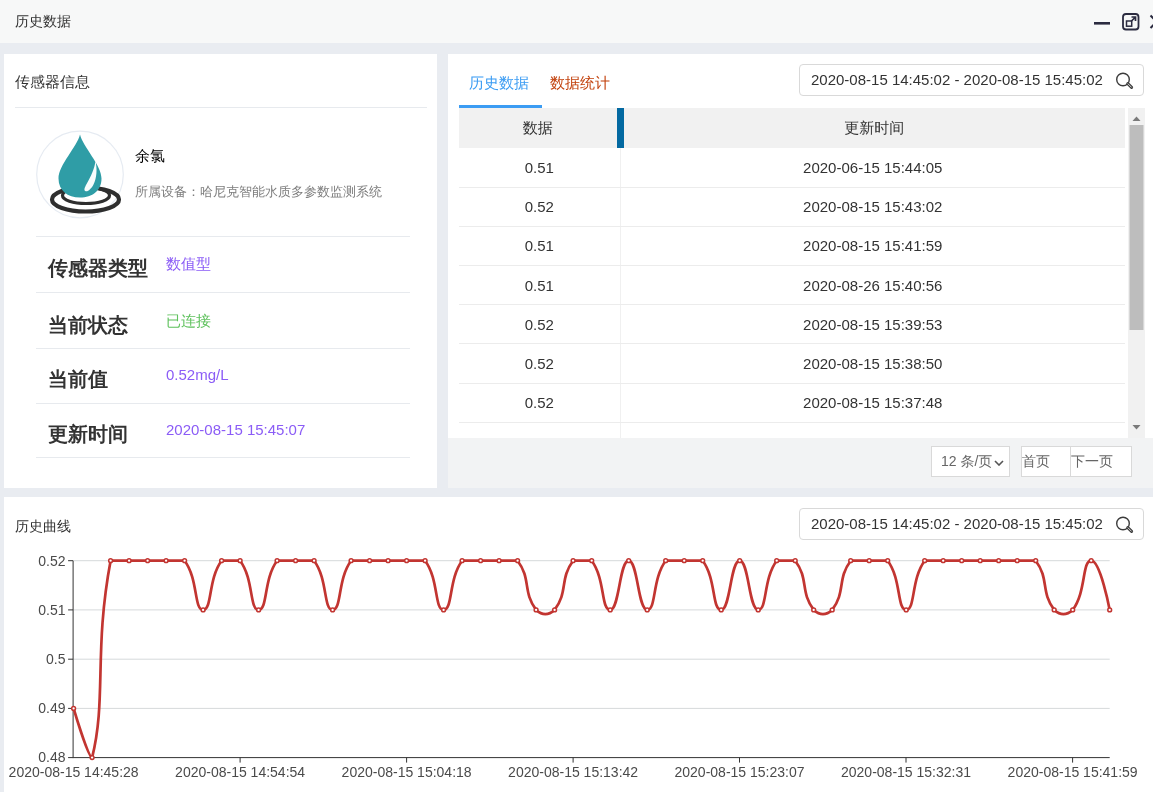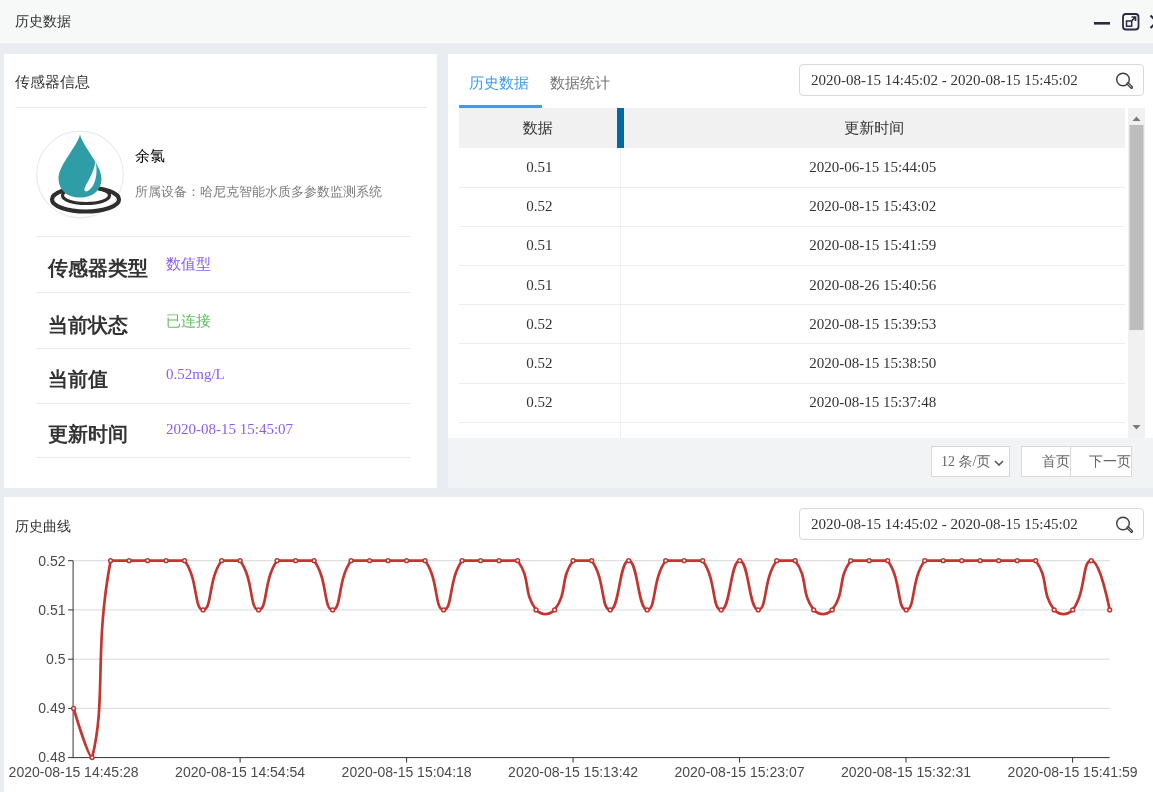--- a/index.html
+++ b/index.html
@@ -1,37 +1,37 @@
 <!DOCTYPE html>
 <html><head>
 <meta charset="utf-8">
 <style>
 * { margin:0; padding:0; box-sizing:border-box; }
 html,body { width:1153px; height:792px; overflow:hidden; }
 body { background:#e9ecf1; font-family:"Liberation Sans", sans-serif; color:#333; position:relative; }
 .titlebar { position:absolute; left:0; top:0; width:1153px; height:43px; background:#f7f8f8; }
 .titlebar .t { position:absolute; left:15px; top:0; line-height:43px; font-size:14px; color:#333; }
-.card { position:absolute; background:#fff;font-family:Liberation Serif, serif; }
+.card { position:absolute; background:#fff; }
 #leftcard { left:4px; top:54px; width:433px; height:434px; }
 #rightcard { left:448px; top:54px; width:716px; height:434px; }
 #bottomcard { left:4px; top:497px; width:1160px; height:300px; }
 .hline { position:absolute; background:#e7eaee; height:1px; }
 .lbl { font-weight:bold; font-size:20px; color:#333; position:absolute; }
 .val { font-size:15px; color:#8b5cf6; position:absolute; }
 .datebox { position:absolute; width:345px; height:32px; border:1px solid #d9d9d9; border-radius:4px; background:#fff; font-size:15px; color:#333; line-height:30px; }
 .datebox span { padding-left:11px; }
 .datebox svg { position:absolute; right:7px; top:5px; }
 .tab-active { position:absolute; font-size:15px; color:#3b9cf3; }
-.tab { position:absolute; font-size:15px; color:#737373; }
+.tab { position:absolute; font-size:15px; color:#c2410c; }
 table.dt { width:666px; border-collapse:collapse; font-size:15px; color:#333; table-layout:fixed; }
 table.dt th { background:#f1f1f1; font-weight:normal; height:40px; border-right:7px solid #0369a1; }
 table.dt td { height:39.2px; text-align:center; border-bottom:1px solid #ececec; border-right:1px solid #f0f0f0; }
 table.dt td:last-child, table.dt th:last-child { border-right:none; }
 .footerbar { position:absolute; left:0; bottom:0; width:716px; height:50px; background:#f2f3f4; }
-.pagbtn { position:absolute; height:31px; background:#fff; border:1px solid #d9d9d9; font-size:14px; color:#666; text-align:right; line-height:29px; }
+.pagbtn { position:absolute; height:31px; background:#fff; border:1px solid #d9d9d9; font-size:14px; color:#666; text-align:left; line-height:29px; }
 </style>
 </head>
 <body>
 <div class="titlebar">
   <div class="t">历史数据</div>
   <svg width="70" height="43" style="position:absolute;right:0;top:0" viewBox="0 0 70 43">
     <rect x="11" y="22" width="16" height="2.6" fill="#2b2b40"></rect>
     <g stroke="#2b2b40" stroke-width="1.8" fill="none">
       <rect x="40" y="14" width="15.5" height="15.5" rx="3"></rect>
       <path d="M46 23.5 L52 17.5 M48.5 17 L52.5 17 L52.5 21" stroke-width="1.7"></path>

